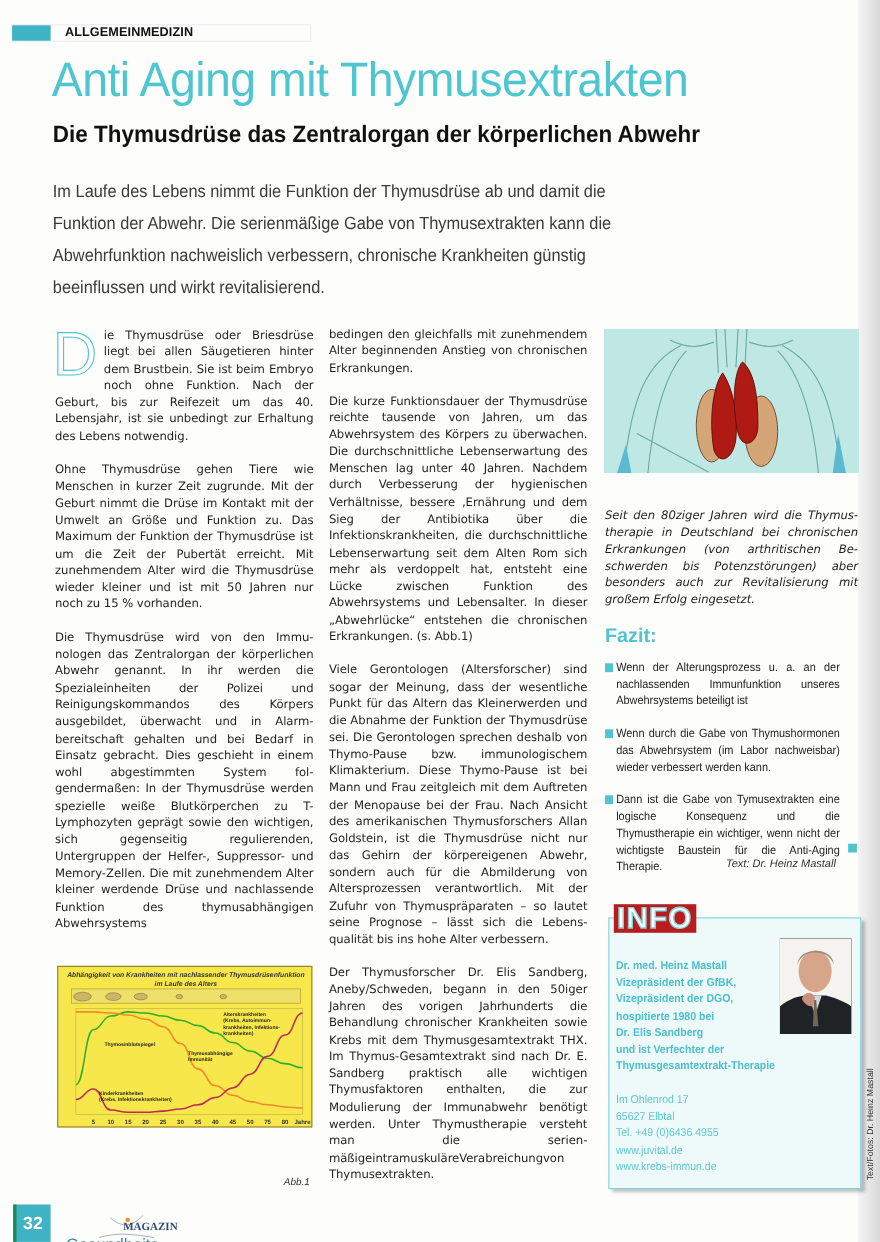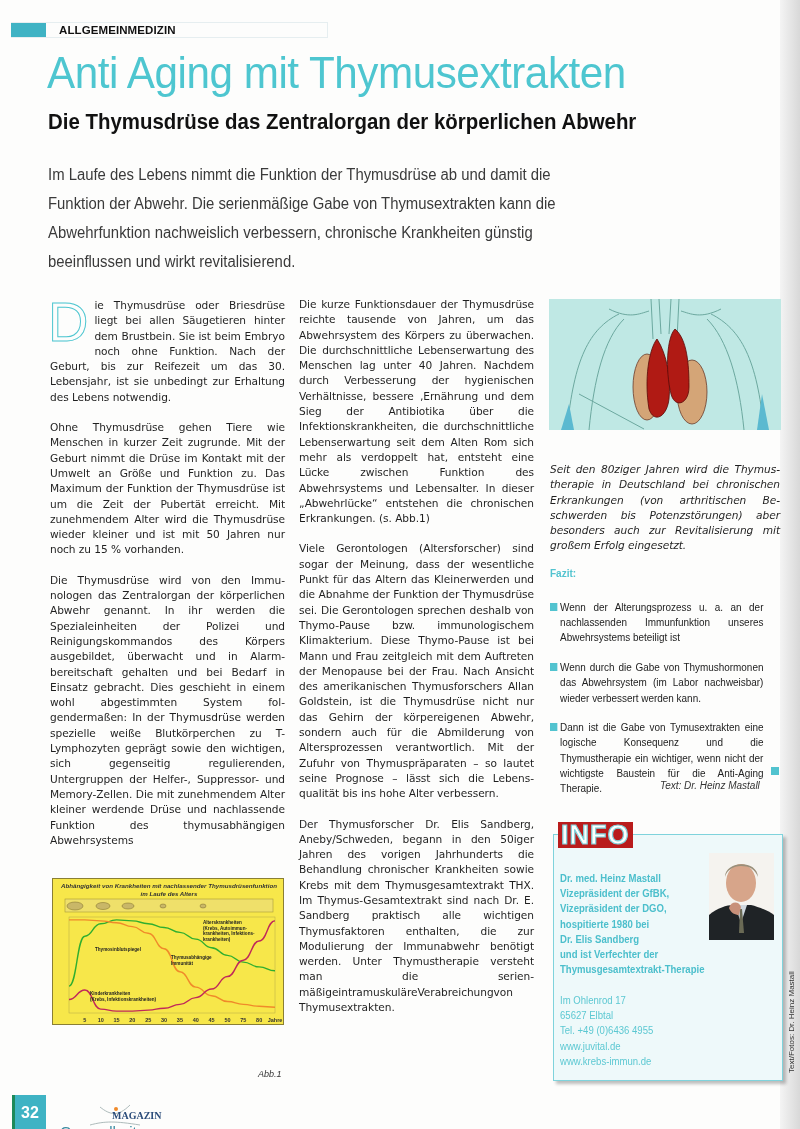--- a/index.html
+++ b/index.html
@@ -1,20 +1,20 @@
 <!DOCTYPE html>
 <html><head>
 <meta charset="utf-8">
 <style>
   * { box-sizing: border-box; margin: 0; padding: 0; }
   html, body { width: 800px; height: 1129px; overflow: hidden; background: #fdfdfc; }
   body { position: relative; font-family: "DejaVu Sans", "Liberation Sans", sans-serif; color: #1e1e1e; }
   .page-edge { position: absolute; right: 0; top: 0; width: 20px; height: 1129px; background: linear-gradient(to right, #f4f4f4, #d8d8d8); }
 
-  .section-tag { position: absolute; left: 11px; top: 22px; width: 317px; height: 16px; border: 1px solid #e6eef0; border-left: none; }
+  .section-tag { position: absolute; left: 11px; top: 22px; width: 272px; height: 16px; border: 1px solid #e6eef0; border-left: none; }
   .section-tag .bar { position: absolute; left: 0; top: 0; width: 35px; height: 14px; background: #3fb3c4; }
   .section-tag .label { position: absolute; left: 48px; top: 0; font-family: "Liberation Sans", sans-serif; font-weight: bold; font-size: 11.5px; line-height: 15px; letter-spacing: 0.1px; color: #111; }
 
   .title { position: absolute; left: 47px; top: 46px; font-family: "Liberation Sans", sans-serif; font-size: 44px; font-weight: normal; color: #4ec6d0; letter-spacing: -0.5px; line-height: 54px; white-space: nowrap; transform: scaleX(0.96); transform-origin: left; }
   .subtitle { position: absolute; left: 48px; top: 108px; font-family: "Liberation Sans", sans-serif; font-size: 21.5px; color: #111; line-height: 28px; white-space: nowrap; transform: scaleX(0.95); transform-origin: left; }
   .lead { position: absolute; left: 48px; top: 160px; width: 600px; font-family: "Liberation Sans", sans-serif; font-size: 16px; line-height: 29px; color: #3a3a3a; transform: scaleX(0.93); transform-origin: left; }
 
   .col { position: absolute; font-family: "DejaVu Sans", sans-serif; font-size: 10.6px; line-height: 15.3px; color: #1f1f1f; text-align: justify; hyphens: manual; letter-spacing: -0.05px; }
   .col p { margin-bottom: 15px; }
   .col1 { left: 50px; top: 298px; width: 235px; }
@@ -22,21 +22,21 @@
   .col3text { left: 550px; top: 462px; width: 230px; font-style: italic; }
 
   .dropcap { float: left; font-family: "Liberation Sans", sans-serif; font-size: 56px; line-height: 44px; color: #4ec6d0; margin: 2px 6px 0 -2px; font-weight: normal; -webkit-text-stroke: 1px #4ec6d0; color: transparent; }
 
   .chart-box { position: absolute; left: 52px; top: 878px; width: 232px; height: 147px; background: #f7e74a; border: 1px solid #8a7f34; }
   .chart-box svg { position: absolute; left: 0; top: 0; }
   .chart-caption { position: absolute; left: 258px; top: 1069px; font-family: "Liberation Sans", sans-serif; font-size: 9px; color: #333; font-style: italic; }
 
   .anatomy { position: absolute; left: 549px; top: 299px; width: 232px; height: 131px; background: #bfe8e4; overflow: hidden; }
 
-  .fazit-title { position: absolute; left: 550px; top: 568px; font-family: "Liberation Sans", sans-serif; font-weight: bold; font-size: 10px; color: #52c3cf; }
+  .fazit-title { position: absolute; left: 550px; top: 568px; font-family: "Liberation Sans", sans-serif; font-weight: bold; font-size: 18px; color: #52c3cf; }
   .fazit-list { position: absolute; left: 550px; top: 600px; width: 232px; list-style: none; font-family: "Liberation Sans", sans-serif; font-size: 10.8px; line-height: 15.2px; color: #222; transform: scaleX(0.92); transform-origin: left; }
   .fazit-list li { position: relative; padding-left: 11px; margin-bottom: 14.5px; text-align: justify; }
   .fazit-list li .bullet { position: absolute; left: 0; top: 3px; width: 8px; height: 8px; background: #52c3cf; }
   .end-mark { position: absolute; left: 771px; top: 767px; width: 8px; height: 8px; background: #52c3cf; }
   .author { position: absolute; left: 660px; top: 780px; font-family: "Liberation Sans", sans-serif; font-style: italic; font-size: 10px; color: #333; }
 
   .info-box { position: absolute; left: 553px; top: 834px; width: 230px; height: 247px; background: #eef9fa; border: 1px solid #7fd3dc; box-shadow: 3px 3px 3px rgba(0,0,0,0.25); }
   .info-heading { position: absolute; left: 558px; top: 822px; font-family: "Liberation Sans", sans-serif; font-weight: bold; font-size: 27px; letter-spacing: 1px; color: #fdfdfc; -webkit-text-stroke: 1.2px #7fd3dc; background: #b91c1c; padding: 0 3px; line-height: 26px; }
   .info-bio { position: absolute; left: 560px; top: 871px; width: 150px; font-family: "Liberation Sans", sans-serif; font-weight: bold; font-size: 10.4px; line-height: 15.2px; color: #4cbfcc; white-space: nowrap; transform: scaleX(0.92); transform-origin: left; }
   .info-contact { position: absolute; left: 560px; top: 993px; font-family: "Liberation Sans", sans-serif; font-size: 10.4px; line-height: 15.2px; color: #5cc8d2; transform: scaleX(0.92); transform-origin: left; }
@@ -58,21 +58,21 @@
 <div class="section-tag">
   <div class="bar"></div>
   <span class="label">ALLGEMEINMEDIZIN</span>
 </div>
 
 <h1 class="title">Anti Aging mit Thymusextrakten</h1>
 <h2 class="subtitle">Die Thymusdrüse das Zentralorgan der körperlichen Abwehr</h2>
 <p class="lead">Im Laufe des Lebens nimmt die Funktion der Thymusdrüse ab und damit die Funktion der Abwehr. Die serienmäßige Gabe von Thymusextrakten kann die Abwehrfunktion nachweislich verbessern, chronische Krankheiten günstig beeinflussen und wirkt revitalisierend.</p>
 
 <div class="col col1">
-  <p><span class="dropcap">D</span><span>ie Thymusdrüse oder Briesdrüse liegt bei allen Säugetieren hin­ter dem Brustbein. Sie ist beim Embryo noch ohne Funktion. Nach der Geburt, bis zur Reifezeit um das 30. Lebensjahr, ist sie unbedingt zur Erhaltung des Lebens notwendig.</span></p>
+  <p><span class="dropcap">D</span><span>ie Thymusdrüse oder Briesdrüse liegt bei allen Säugetieren hin­ter dem Brustbein. Sie ist beim Embryo noch ohne Funktion. Nach der Geburt, bis zur Reifezeit um das 40. Lebensjahr, ist sie unbedingt zur Erhaltung des Lebens notwendig.</span></p>
   <p>Ohne Thymusdrüse gehen Tiere wie Menschen in kurzer Zeit zugrunde. Mit der Geburt nimmt die Drüse im Kontakt mit der Umwelt an Größe und Funk­tion zu. Das Maximum der Funktion der Thymusdrüse ist um die Zeit der Pubertät erreicht. Mit zunehmendem Alter wird die Thymusdrüse wieder kleiner und ist mit 50 Jahren nur noch zu 15 % vorhanden.</p>
   <p>Die Thymusdrüse wird von den Immu­nologen das Zentralorgan der körper­lichen Abwehr genannt. In ihr werden die Spezialeinheiten der Polizei und Reinigungskommandos des Körpers ausgebildet, überwacht und in Alarm­bereitschaft gehalten und bei Bedarf in Einsatz gebracht. Dies geschieht in einem wohl abgestimmten System fol­gendermaßen: In der Thymusdrüse werden spezielle weiße Blutkörperchen zu T-Lymphozyten geprägt sowie den wichtigen, sich gegenseitig regulie­renden, Untergruppen der Helfer-, Sup­pressor- und Memory-Zellen. Die mit zunehmendem Alter kleiner werdende Drüse und nachlassende Funktion des thymusabhängigen Abwehrsystems</p>
 </div>
 
 <div class="chart-box">
   <svg id="chart-svg" width="232" height="147">
       <text x="116" y="9" text-anchor="middle" font-size="6.2" font-style="italic" font-weight="bold" fill="#333" font-family="Liberation Sans, sans-serif">Abhängigkeit von Krankheiten mit nachlassender Thymusdrüsenfunktion</text>
       <text x="116" y="17" text-anchor="middle" font-size="6.2" font-style="italic" font-weight="bold" fill="#333" font-family="Liberation Sans, sans-serif">im Laufe des Alters</text>
       <rect x="12" y="20" width="208" height="13" fill="#efe06a" stroke="#a99a3a" stroke-width="0.6"></rect>
       <ellipse cx="22" cy="27" rx="8" ry="4" fill="#c9b768" stroke="#7b6a2a" stroke-width="0.5"></ellipse>
@@ -104,20 +104,21 @@
       <text x="42" y="72" font-size="4.6" font-weight="bold" fill="#222" font-family="Liberation Sans, sans-serif">Thymosinblutspiegel</text>
       <text x="118" y="80" font-size="4.6" font-weight="bold" fill="#222" font-family="Liberation Sans, sans-serif">Thymusabhängige</text>
       <text x="118" y="85.5" font-size="4.6" font-weight="bold" fill="#222" font-family="Liberation Sans, sans-serif">Immunität</text>
       <text x="37" y="116" font-size="4.6" font-weight="bold" fill="#222" font-family="Liberation Sans, sans-serif">Kinderkrankheiten</text>
       <text x="37" y="121.5" font-size="4.6" font-weight="bold" fill="#222" font-family="Liberation Sans, sans-serif">(Krebs, Infektionskrankheiten)</text>
     </svg>
 </div>
 <div class="chart-caption">Abb.1</div>
 
 <div class="col col2">
+  <p>bedingen den gleichfalls mit zuneh­mendem Alter beginnenden Anstieg von chronischen Erkrankungen.</p>
   <p>Die kurze Funktionsdauer der Thymus­drüse reichte tausende von Jahren, um das Abwehrsystem des Körpers zu über­wachen. Die durchschnittliche Lebens­erwartung des Menschen lag unter 40 Jahren. Nachdem durch Verbesserung der hygienischen Verhältnisse, bessere ‚Ernährung und dem Sieg der Antibio­tika über die Infektionskrankheiten, die durchschnittliche Lebenserwartung seit dem Alten Rom sich mehr als verdoppelt hat, entsteht eine Lücke zwischen Funk­tion des Abwehrsystems und Lebensalter. In dieser „Abwehrlücke“ entstehen die chronischen Erkrankungen. (s. Abb.1)</p>
   <p>Viele Gerontologen (Altersforscher) sind sogar der Meinung, dass der wesent­liche Punkt für das Altern das Kleiner­werden und die Abnahme der Funktion der Thymusdrüse sei. Die Gerontologen sprechen deshalb von Thymo-Pause bzw. immunologischem Klimakterium. Die­se Thymo-Pause ist bei Mann und Frau zeitgleich mit dem Auftreten der Me­nopause bei der Frau. Nach Ansicht des amerikanischen Thymusforschers Allan Goldstein, ist die Thymusdrüse nicht nur das Gehirn der körpereigenen Abwehr, sondern auch für die Abmilderung von Altersprozessen verantwortlich. Mit der Zufuhr von Thymuspräparaten – so lau­tet seine Prognose – lässt sich die Lebens­qualität bis ins hohe Alter verbessern.</p>
   <p>Der Thymusforscher Dr. Elis Sandberg, Aneby/Schweden, begann in den 50iger Jahren des vorigen Jahrhunderts die Behandlung chronischer Krankheiten sowie Krebs mit dem Thymusgesamt­extrakt THX. Im Thymus-Gesamtextrakt sind nach Dr. E. Sandberg praktisch alle wichtigen Thymusfaktoren ent­halten, die zur Modulierung der Im­munabwehr benötigt werden. Unter Thymustherapie versteht man die serien­mäßigeintramuskuläreVerabreichungvon Thymusextrakten.</p>
 </div>
 
 <div class="anatomy">
   <svg width="232" height="131" viewBox="0 0 232 131">
     <rect x="0" y="0" width="232" height="131" fill="#bfe8e4"></rect>
     <path d="M70 15 C40 30 25 60 18 131" stroke="#6ca89f" stroke-width="1" fill="none"></path>
     <path d="M162 15 C192 30 208 60 215 131" stroke="#6ca89f" stroke-width="1" fill="none"></path>

